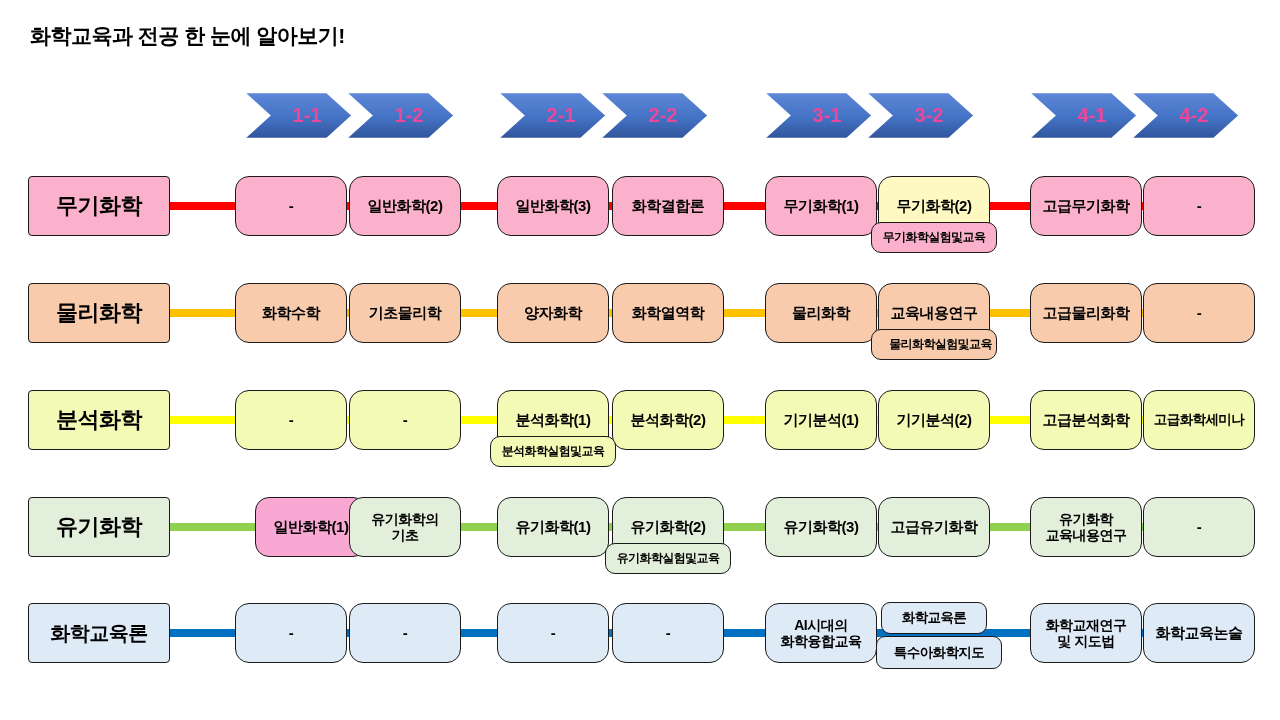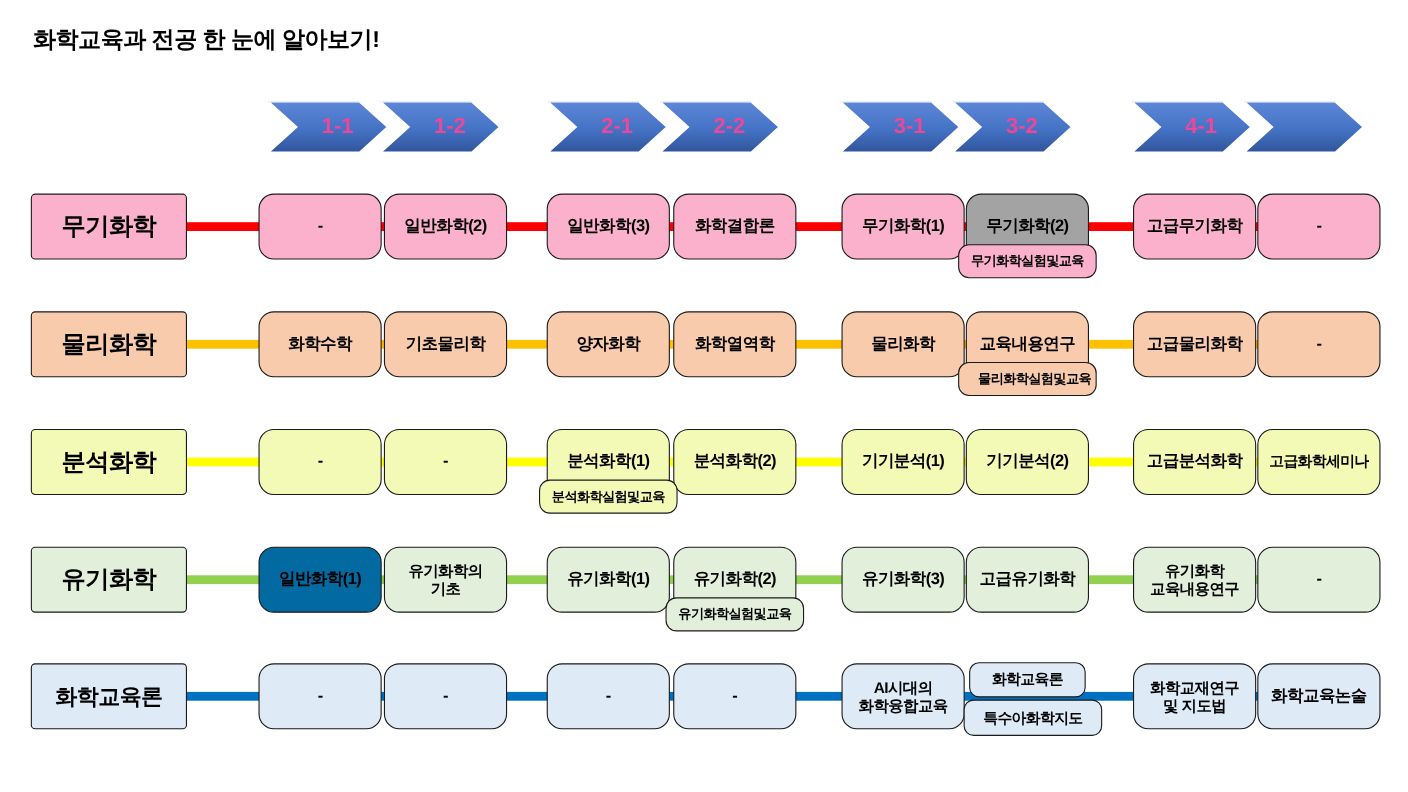--- a/index.html
+++ b/index.html
@@ -93,30 +93,31 @@
       <polygon points="0,0 84,0 110,23.5 84,47 0,47 26,23.5" fill="url(#chevGrad)" stroke="#ffffff" stroke-width="2.5"></polygon>
     </svg>
 
   <div class="chevlab" style="left:243px">1-1</div>
   <div class="chevlab" style="left:345px">1-2</div>
   <div class="chevlab" style="left:497px">2-1</div>
   <div class="chevlab" style="left:599px">2-2</div>
   <div class="chevlab" style="left:763px">3-1</div>
   <div class="chevlab" style="left:865px">3-2</div>
   <div class="chevlab" style="left:1028px">4-1</div>
+  <div class="chevlab" style="left:1130px">4-2</div>
 
   <div class="row" style="top:176px">
     <div class="line" style="background-color: rgb(255, 0, 0);"></div>
     <div class="label" style="background-color: rgb(251, 177, 203);">무기화학</div>
     <div class="cell c0" style="background-color: rgb(251, 177, 203);">-</div>
     <div class="cell c1" style="background-color: rgb(251, 177, 203);">일반화학(2)</div>
     <div class="cell c2" style="background-color: rgb(251, 177, 203);">일반화학(3)</div>
     <div class="cell c3" style="background-color: rgb(251, 177, 203);">화학결합론</div>
     <div class="cell c4" style="background-color: rgb(251, 177, 203);">무기화학(1)</div>
-    <div class="cell c5" style="background-color: #a3a3a3;">무기화학(2)</div>
+    <div class="cell c5" style="background-color: #fef9c3;">무기화학(2)</div>
     <div class="cell c6" style="background-color: rgb(251, 177, 203);">고급무기화학</div>
     <div class="cell c7" style="background-color: rgb(251, 177, 203);">-</div>
     <div class="sub sp5" style="background-color: rgb(251, 177, 203);">무기화학실험및교육</div>
   </div>
 
   <div class="row" style="top:283px">
     <div class="line" style="background-color: rgb(255, 192, 0);"></div>
     <div class="label" style="background-color: rgb(248, 203, 173);">물리화학</div>
     <div class="cell c1" style="background-color: rgb(248, 203, 173);">기초물리학</div>
     <div class="cell c0" style="background-color: rgb(248, 203, 173);">화학수학</div>
@@ -139,21 +140,21 @@
     <div class="cell c4" style="background-color: rgb(243, 250, 181);">기기분석(1)</div>
     <div class="cell c5" style="background-color: rgb(243, 250, 181);">기기분석(2)</div>
     <div class="cell c6" style="background-color: rgb(243, 250, 181);">고급분석화학</div>
     <div class="cell c7 tight" style="background-color: rgb(243, 250, 181);">고급화학세미나</div>
     <div class="sub sp2" style="background-color: rgb(243, 250, 181);">분석화학실험및교육</div>
   </div>
 
   <div class="row" style="top:497px">
     <div class="line" style="background-color: rgb(146, 208, 80);"></div>
     <div class="label" style="background-color: rgb(226, 239, 218);">유기화학</div>
-    <div class="cell c0" style="background-color: #0369a1;">일반화학(1)</div>
+    <div class="cell c0" style="background-color: #f9a8d4; margin-left: 20px;">일반화학(1)</div>
     <div class="cell c1 sm" style="background-color: rgb(226, 239, 218);">유기화학의
 기초</div>
     <div class="cell c2" style="background-color: rgb(226, 239, 218);">유기화학(1)</div>
     <div class="cell c3" style="background-color: rgb(226, 239, 218);">유기화학(2)</div>
     <div class="cell c4" style="background-color: rgb(226, 239, 218);">유기화학(3)</div>
     <div class="cell c5" style="background-color: rgb(226, 239, 218);">고급유기화학</div>
     <div class="cell c6 sm" style="background-color: rgb(226, 239, 218);">유기화학
 교육내용연구</div>
     <div class="cell c7" style="background-color: rgb(226, 239, 218);">-</div>
     <div class="sub sp3" style="background-color: rgb(226, 239, 218);">유기화학실험및교육</div>

